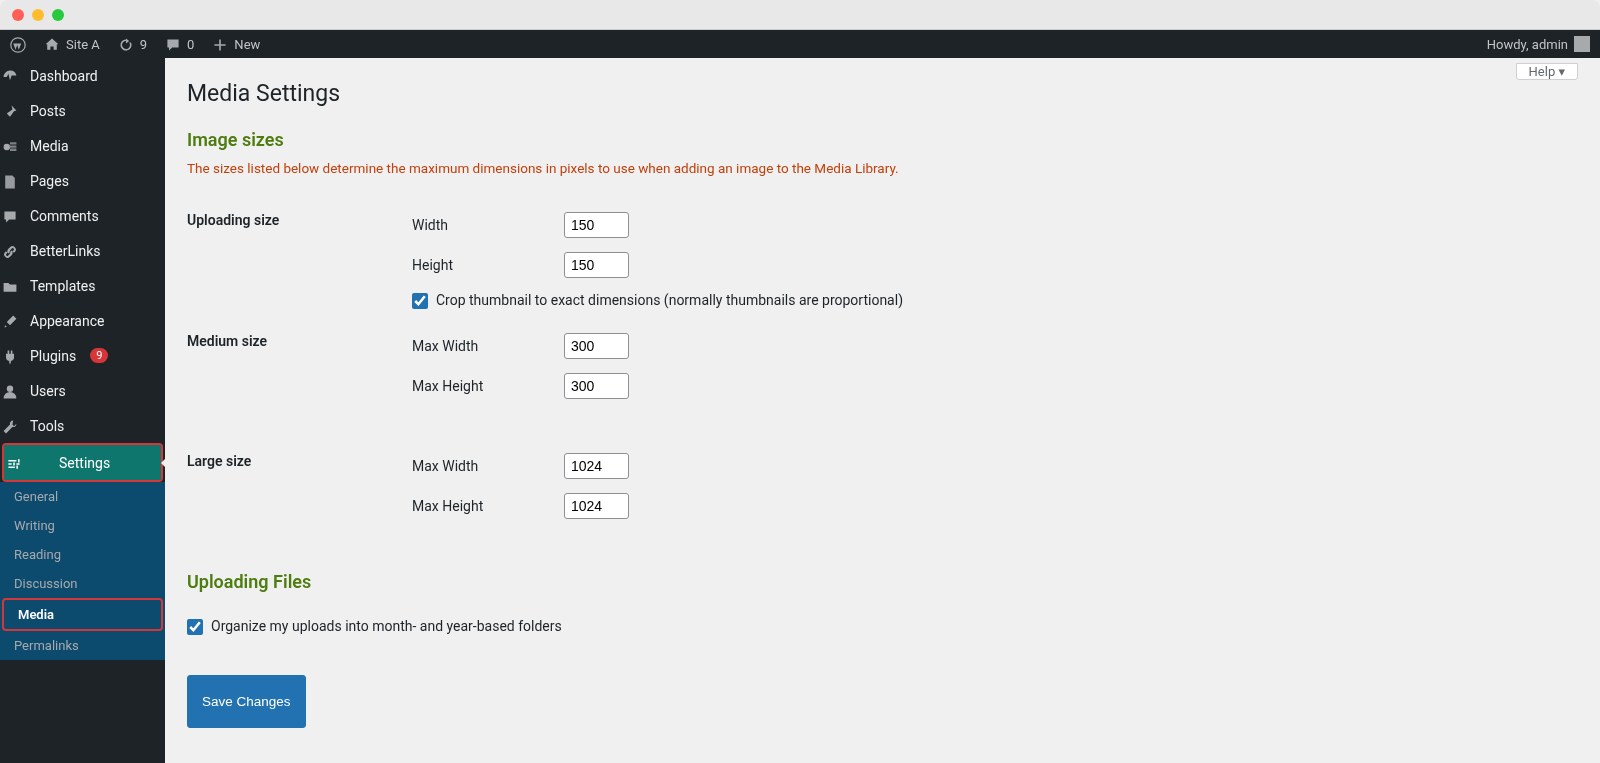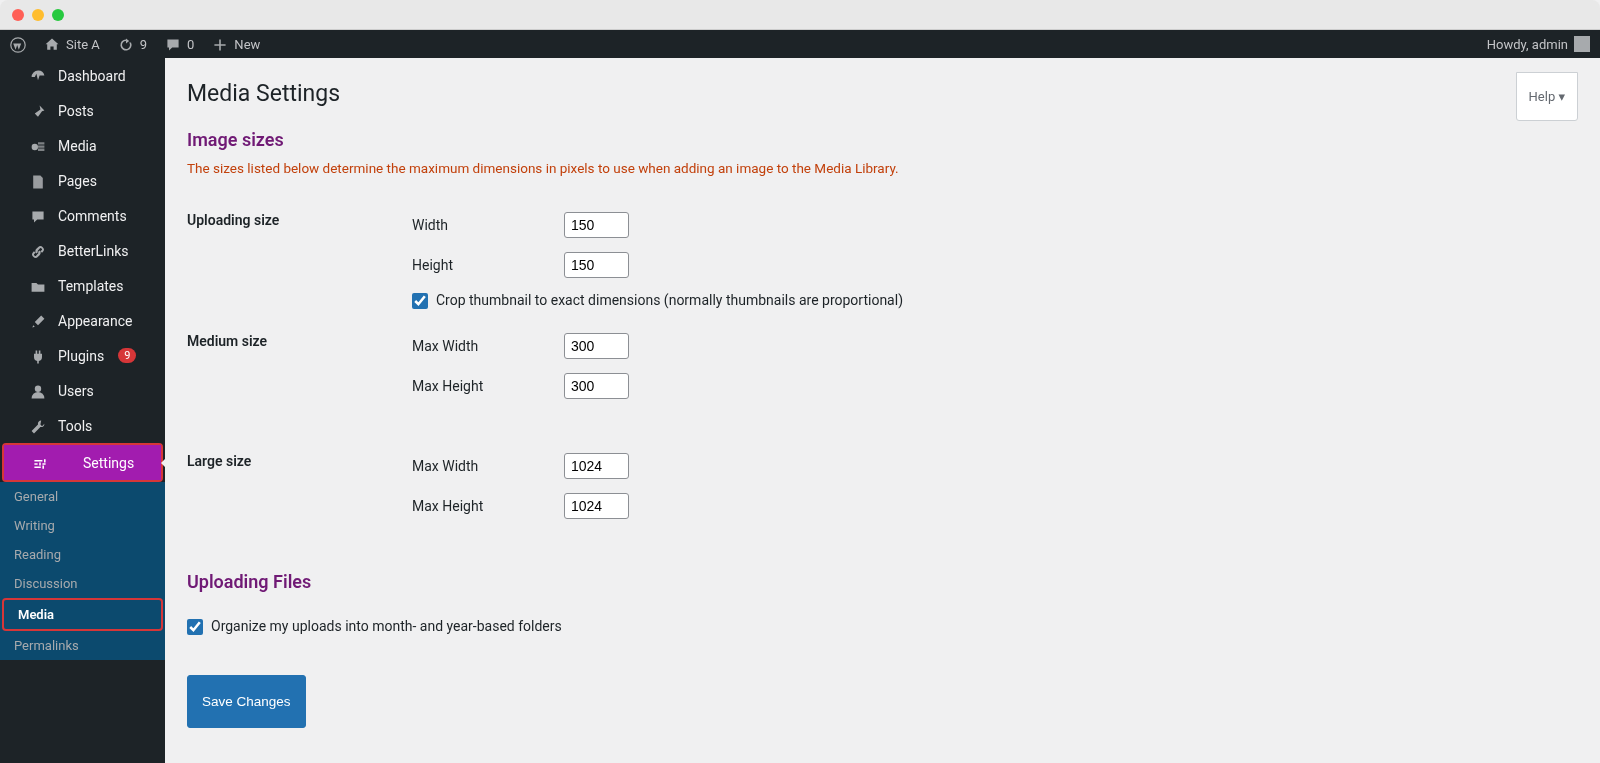--- a/index.html
+++ b/index.html
@@ -52,34 +52,34 @@
   .wp-sidebar {
     width: 165px;
     background: #1d2327;
     color: #f0f0f1;
     font-size: 14px;
     overflow: hidden;
   }
   .wp-sidebar .menu-item {
     display: flex;
     align-items: center;
-    padding: 8px 28px;
+    padding: 8px 0;
     gap: 10px;
     cursor: pointer;
     color: #f0f0f1;
     position: relative;
   }
   .wp-sidebar .menu-item .micon {
     width: 20px;
     text-align: center;
     color: #a7aaad;
     font-size: 16px;
   }
   .wp-sidebar .menu-item.current {
-    background: #a21caf;
+    background: #0f766e;
     color: #fff;
     position: relative;
     gap: 35px;
   }
   .wp-sidebar .menu-item.current .micon { color: #fff; }
   .wp-sidebar .menu-item.current::after {
     content: "";
     position: absolute;
     right: -8px;
     top: 50%;
@@ -114,41 +114,41 @@
   
   .wp-content {
     flex: 1;
     background: #f0f0f1;
     padding: 10px 22px 22px 22px;
     overflow: auto;
     position: relative;
   }
   .help-tab {
     position: absolute;
-    top: 14px;
+    top: 5px;
     right: 22px;
     background: #fff;
     border: 1px solid #ccd0d4;
     border-radius: 0 0 3px 3px;
-    padding: 16px 12px;
+    padding: 0 12px;
     font-size: 13px;
     color: #646970;
     cursor: pointer;
   }
 
   h1.page-title {
     font-size: 23px;
     font-weight: 400;
     color: #1d2327;
     margin: 12px 0 22px 0;
   }
   h2.section {
     font-size: 18px;
     font-weight: 600;
-    color: #701a75;
+    color: #4d7c0f;
     margin: 10px 0 10px 0;
   }
   p.desc {
     font-size: 13.5px;
     color: #c2410c;
     margin-bottom: 26px;
   }
 
   .form-table { width: 100%; border-collapse: collapse; }
   .form-table td, .form-table th { vertical-align: top; padding: 10px 0; }

